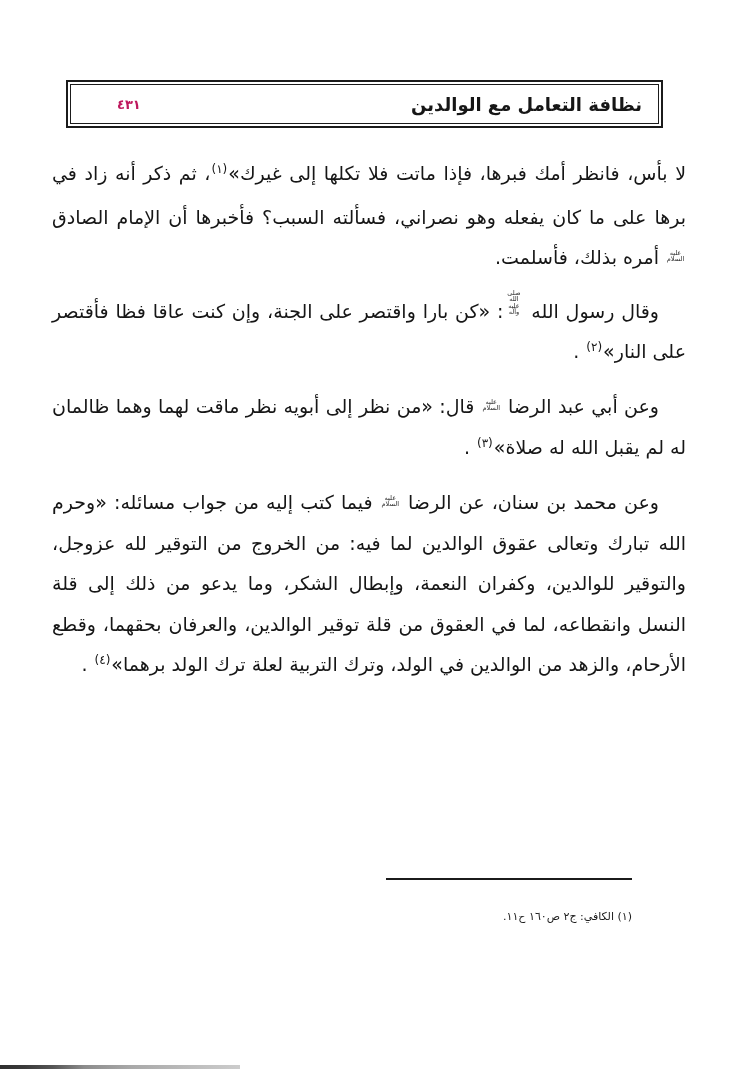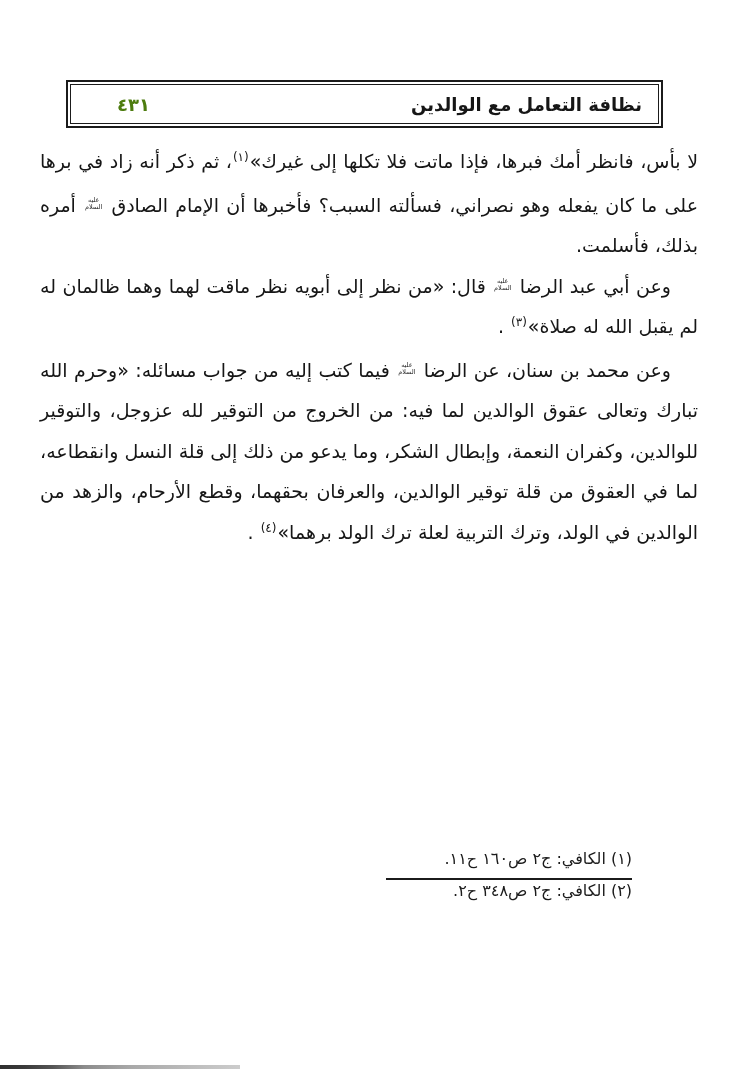--- a/index.html
+++ b/index.html
@@ -22,53 +22,53 @@
     border:1px solid #1b1b1b;
     display:flex;align-items:center;justify-content:space-between;
     direction:rtl;
     padding:0 16px 0 46px;
   }
   .header-title{
     font-size:18px;font-weight:bold;color:#161616;
     letter-spacing:0.2px;white-space:nowrap;
   }
   .header-pagenum{
-    font-size:18px;font-weight:bold;color:#4d7c0f;
+    font-size:13px;font-weight:bold;color:#be185d;
     letter-spacing:8px;white-space:nowrap;
   }
 
   
   .body-text{
     position:absolute;top:141px;right:42px;left:40px;
     direction:rtl;text-align:justify;
     font-size:19px;line-height:40.5px;color:#161616;
   }
-  .para{margin:0;}
+  .para{margin:12px;}
   .para.indent{text-indent:27px;}
   .fnref{
     font-size:12px;position:relative;top:-7px;
     letter-spacing:0;padding:0 1px;
   }
   .honorific{
     display:inline-block;width:21px;
     font-size:6.5px;line-height:6.5px;
     text-align:center;vertical-align:3px;
     color:#2a2a2a;white-space:normal;
     text-indent:0;
   }
 
   
   .footnote-sep{
     position:absolute;top:878px;right:108px;width:246px;height:2px;
     background:#1b1b1b;
   }
   .footnotes{
-    position:absolute;top:843px;right:108px;left:40px;
+    position:absolute;top:901px;right:108px;left:40px;
     direction:rtl;text-align:right;
-    font-size:16px;line-height:31.5px;color:#1b1b1b;
+    font-size:11px;line-height:31.5px;color:#1b1b1b;
   }
   .footnote-item{white-space:nowrap;}
 
   
   .scan-artifact{
     position:absolute;left:0;top:1065px;width:240px;height:4px;
     background:linear-gradient(to right,
       #2f2f2f 0%, #3a3a3a 10%, #555555 22%, #8c8c8c 35%,
       #a9a9a9 55%, #bdbdbd 80%, #cccccc 100%);
   }
@@ -80,26 +80,26 @@
 
   <div class="header-box">
     <div class="header-inner">
       <span class="header-title">نظافة التعامل مع الوالدين</span>
       <span class="header-pagenum">٤٣١</span>
     </div>
   </div>
 
   <div class="body-text">
       <p class="para"><span>لا بأس، فانظر أمك فبرها، فإذا ماتت فلا تكلها إلى غيرك»</span><span class="fnref">(١)</span><span>، ثم ذكر أنه زاد في برها على ما كان يفعله وهو نصراني، فسألته السبب؟ فأخبرها أن الإمام الصادق </span><span class="honorific">عليه السلام</span><span> أمره بذلك، فأسلمت.</span></p>
+      <p class="para indent"><span>وقال رسول الله </span><span class="honorific">صلى الله عليه وآله</span><span>: «كن بارا واقتصر على الجنة، وإن كنت عاقا فظا فأقتصر على النار»</span><span class="fnref">(٢)</span><span> .</span></p>
       <p class="para indent"><span>وعن أبي عبد الرضا </span><span class="honorific">عليه السلام</span><span> قال: «من نظر إلى أبويه نظر ماقت لهما وهما ظالمان له لم يقبل الله له صلاة»</span><span class="fnref">(٣)</span><span> .</span></p>
       <p class="para indent"><span>وعن محمد بن سنان، عن الرضا </span><span class="honorific">عليه السلام</span><span> فيما كتب إليه من جواب مسائله: «وحرم الله تبارك وتعالى عقوق الوالدين لما فيه: من الخروج من التوقير لله عزوجل، والتوقير للوالدين، وكفران النعمة، وإبطال الشكر، وما يدعو من ذلك إلى قلة النسل وانقطاعه، لما في العقوق من قلة توقير الوالدين، والعرفان بحقهما، وقطع الأرحام، والزهد من الوالدين في الولد، وترك التربية لعلة ترك الولد برهما»</span><span class="fnref">(٤)</span><span> .</span></p>
     </div>
 
   <div class="footnote-sep"></div>
 
   <div class="footnotes">
     <div class="footnote-item">(١) الكافي: ج٢ ص١٦٠ ح١١.</div>
-    <div class="footnote-item">(٢) الكافي: ج٢ ص٣٤٨ ح٢.</div>
   </div>
 
   <div class="scan-artifact"></div>
 
 </div>
 
 </body></html>

